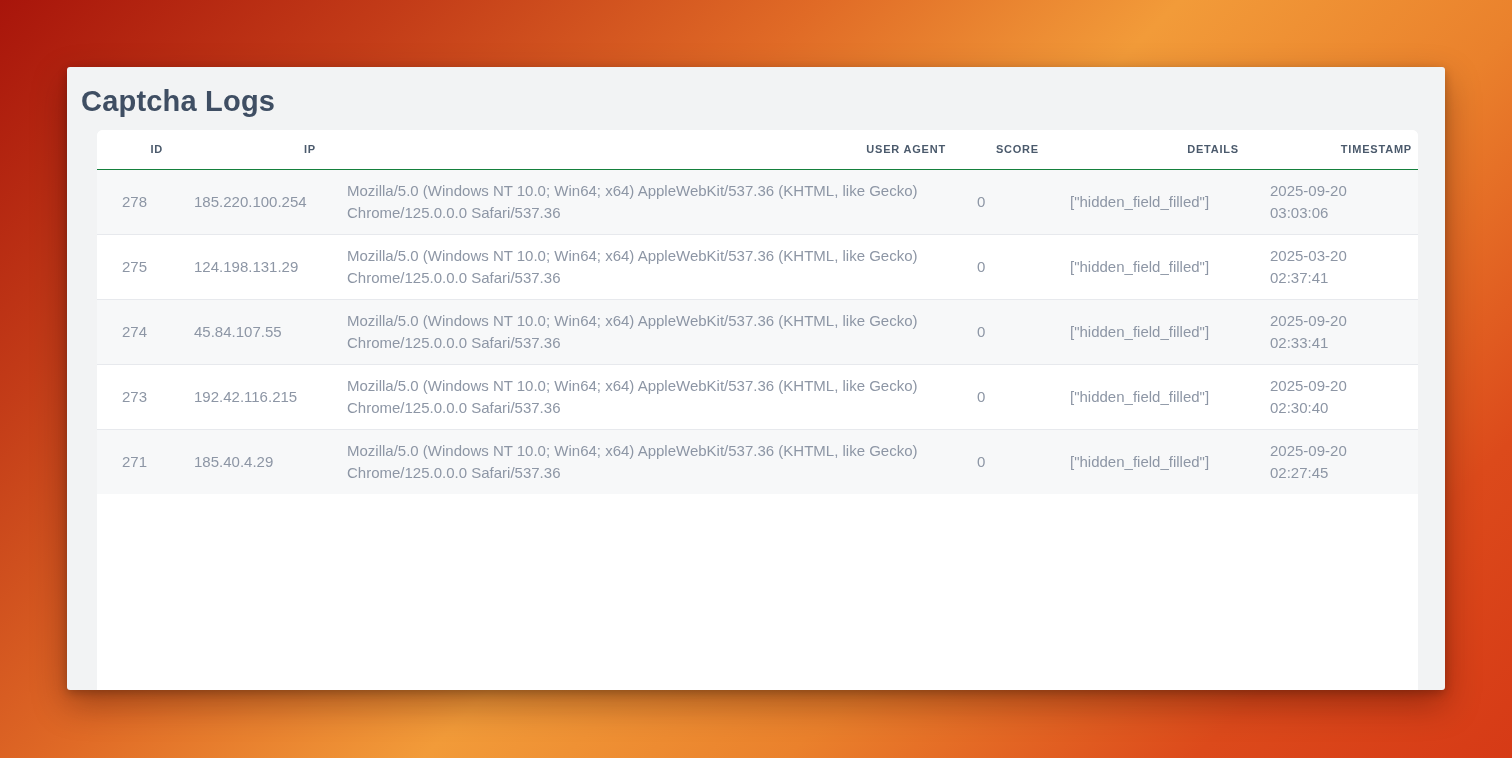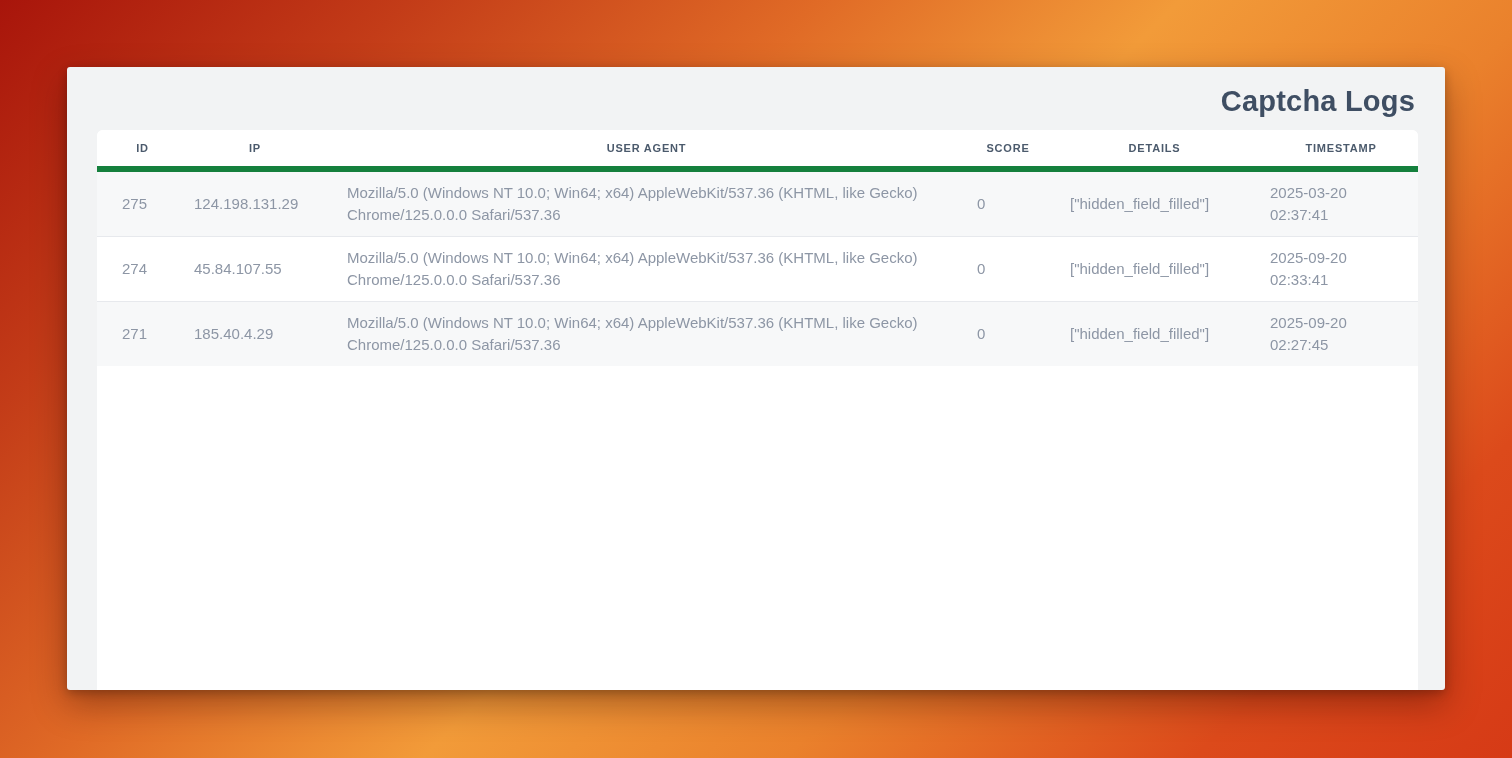--- a/index.html
+++ b/index.html
@@ -12,21 +12,21 @@
   }
   .card {
     position: absolute;
     left: 67px; top: 67px;
     width: 1378px; height: 623px;
     background: #f2f3f4;
     border-radius: 3px;
     box-shadow: 0 14px 34px rgba(50, 8, 0, 0.38), 0 3px 10px rgba(0,0,0,0.22);
     overflow: hidden;
   }
-  .card-header { padding: 19px 30px 14px 14px; text-align: right; }
+  .card-header { padding: 19px 30px 14px 14px; }
   .page-title {
     font-size: 29px;
     font-weight: 600;
     color: #3f4e63;
     letter-spacing: 0.2px;
     line-height: 1.04;
   }
   .table-wrap {
     margin: 0 27px 0 30px;
     background: #ffffff;
@@ -40,30 +40,30 @@
     table-layout: fixed;
   }
   col.c-id        { width: 72px; }
   col.c-ip        { width: 153px; }
   col.c-ua        { width: 630px; }
   col.c-score     { width: 93px; }
   col.c-details   { width: 200px; }
   col.c-timestamp { width: 173px; }
   thead th {
     height: 39px;
-    text-align: center;
+    text-align: right;
     vertical-align: middle;
     padding: 0 6px 0 25px;
     font-size: 11px;
     font-weight: bold;
     letter-spacing: 0.8px;
     color: #4b5a6c;
     text-transform: uppercase;
     background: #ffffff;
-    border-bottom: 6px solid #15803d;
+    border-bottom: 1px solid #15803d;
     white-space: nowrap;
   }
   tbody td {
     height: 64px;
     vertical-align: middle;
     padding: 10px 8px 10px 25px;
     font-size: 15px;
     color: #8d96a5;
     line-height: 22px;
     word-wrap: break-word;
@@ -98,36 +98,52 @@
           <th>ID</th>
           <th>IP</th>
           <th>USER AGENT</th>
           <th>SCORE</th>
           <th>DETAILS</th>
           <th>TIMESTAMP</th>
         </tr>
       </thead>
       <tbody>
         <tr>
+          <td>278</td>
+          <td>185.220.100.254</td>
+          <td class="ua">Mozilla/5.0 (Windows NT 10.0; Win64; x64) AppleWebKit/537.36 (KHTML, like Gecko) Chrome/125.0.0.0 Safari/537.36</td>
+          <td>0</td>
+          <td>["hidden_field_filled"]</td>
+          <td class="ts">2025-09-20 03:03:06</td>
+        </tr>
+        <tr>
           <td>275</td>
           <td>124.198.131.29</td>
           <td class="ua">Mozilla/5.0 (Windows NT 10.0; Win64; x64) AppleWebKit/537.36 (KHTML, like Gecko) Chrome/125.0.0.0 Safari/537.36</td>
           <td>0</td>
           <td>["hidden_field_filled"]</td>
           <td class="ts">2025-03-20 02:37:41</td>
         </tr>
         <tr>
           <td>274</td>
           <td>45.84.107.55</td>
           <td class="ua">Mozilla/5.0 (Windows NT 10.0; Win64; x64) AppleWebKit/537.36 (KHTML, like Gecko) Chrome/125.0.0.0 Safari/537.36</td>
           <td>0</td>
           <td>["hidden_field_filled"]</td>
           <td class="ts">2025-09-20 02:33:41</td>
         </tr>
         <tr>
+          <td>273</td>
+          <td>192.42.116.215</td>
+          <td class="ua">Mozilla/5.0 (Windows NT 10.0; Win64; x64) AppleWebKit/537.36 (KHTML, like Gecko) Chrome/125.0.0.0 Safari/537.36</td>
+          <td>0</td>
+          <td>["hidden_field_filled"]</td>
+          <td class="ts">2025-09-20 02:30:40</td>
+        </tr>
+        <tr>
           <td>271</td>
           <td>185.40.4.29</td>
           <td class="ua">Mozilla/5.0 (Windows NT 10.0; Win64; x64) AppleWebKit/537.36 (KHTML, like Gecko) Chrome/125.0.0.0 Safari/537.36</td>
           <td>0</td>
           <td>["hidden_field_filled"]</td>
           <td class="ts">2025-09-20 02:27:45</td>
         </tr>
       </tbody>
     </table>
   </div>

